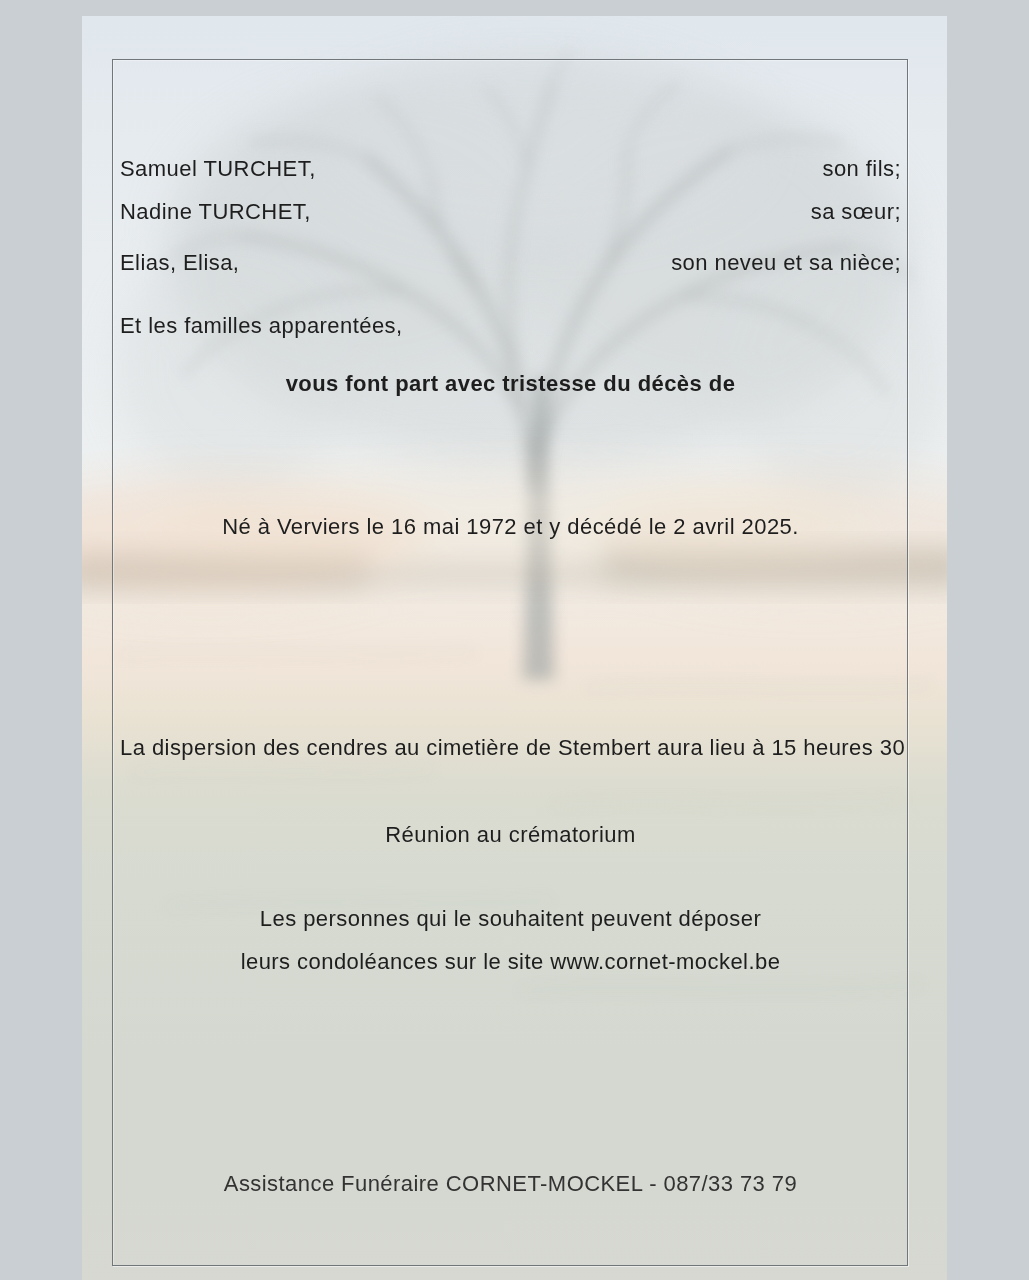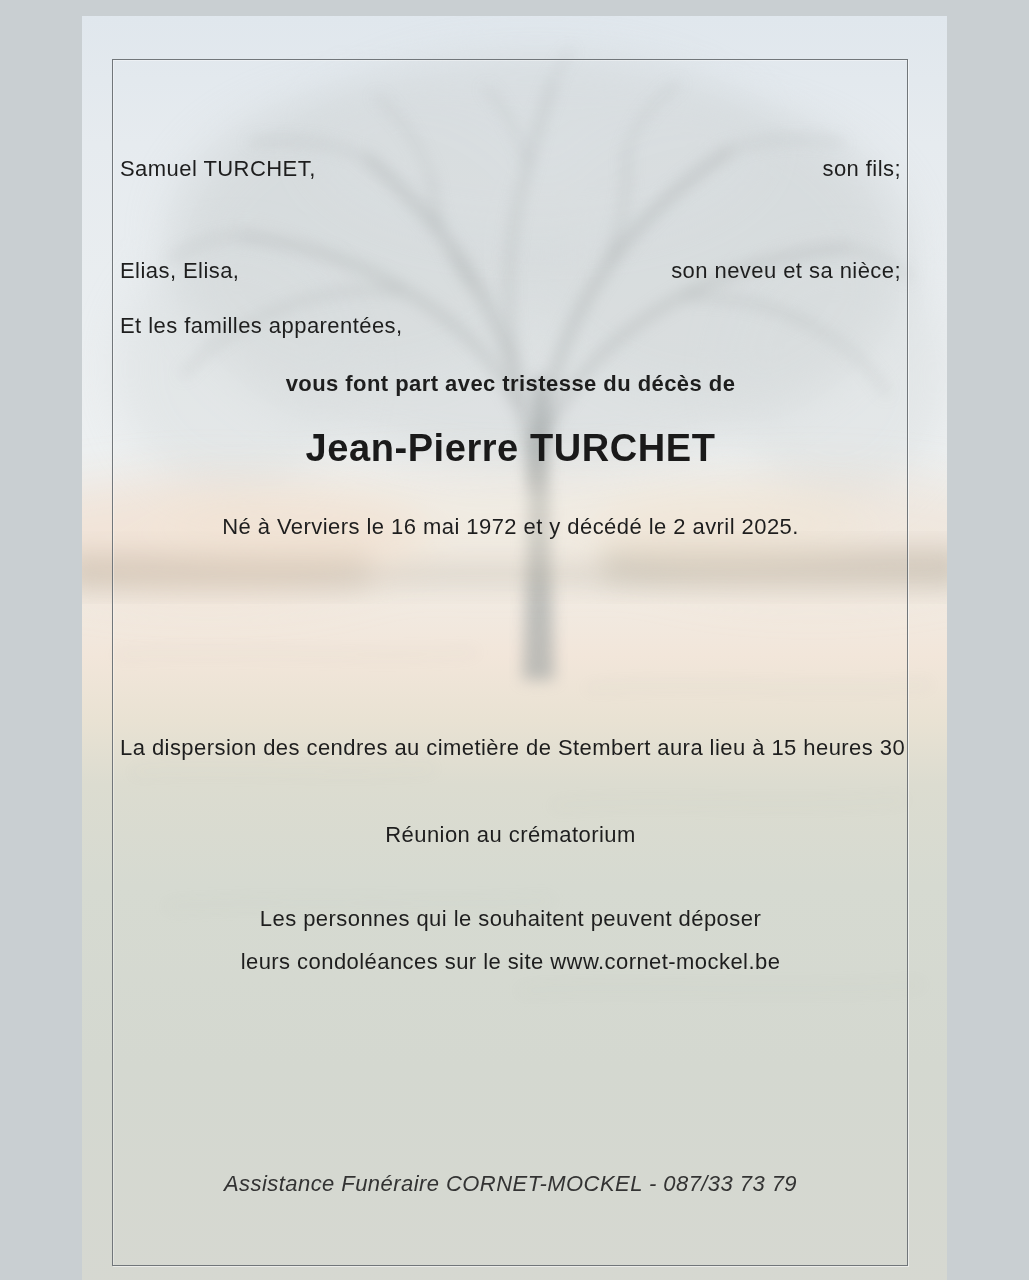--- a/index.html
+++ b/index.html
@@ -121,36 +121,39 @@
       <path d="M600 800 C740 790 880 805 1010 795" fill="none"></path>
     </g>
   </svg>
 
   <div class="frame"></div>
 
   <div class="line pair" style="top:140px;">
     <span>Samuel TURCHET,</span>
     <span>son fils;</span>
   </div>
-  <div class="line pair" style="top:242px;gap:44px;">
+  <div class="line pair" style="top:183px;">
+    <span>Nadine TURCHET,</span>
+    <span>sa sœur;</span>
+  </div>
+  <div class="line pair" style="top:234px;gap:44px;">
     <span>Elias, Elisa,</span>
     <span>son neveu et sa nièce;</span>
   </div>
 
   <div class="line" style="top:297px;">Et les familles apparentées,</div>
 
   <div class="line center" style="top:355px;font-weight:bold;">vous font part avec tristesse du décès de</div>
 
-  <div class="line center title" style="top:411px;">Jean-Pierre TURCHET</div>
 
   <div class="line center" style="top:498px;">Né à Verviers le 16 mai 1972 et y décédé le 2 avril 2025.</div>
 
 
   <div class="line center" style="top:719px;">La dispersion des cendres au cimetière de Stembert aura lieu à 15 heures 30</div>
 
   <div class="line center" style="top:806px;text-align:center;">Réunion au crématorium</div>
 
   <div class="line center" style="top:890px;">Les personnes qui le souhaitent peuvent déposer</div>
   <div class="line center" style="top:933px;">leurs condoléances sur le site www.cornet-mockel.be</div>
 
-  <div class="line center footer-line" style="top:1155px;font-style:italic;">Assistance Funéraire CORNET-MOCKEL - 087/33 73 79</div>
+  <div class="line center footer-line" style="top:1155px;">Assistance Funéraire CORNET-MOCKEL - 087/33 73 79</div>
 
 </div>
 
 </body></html>

